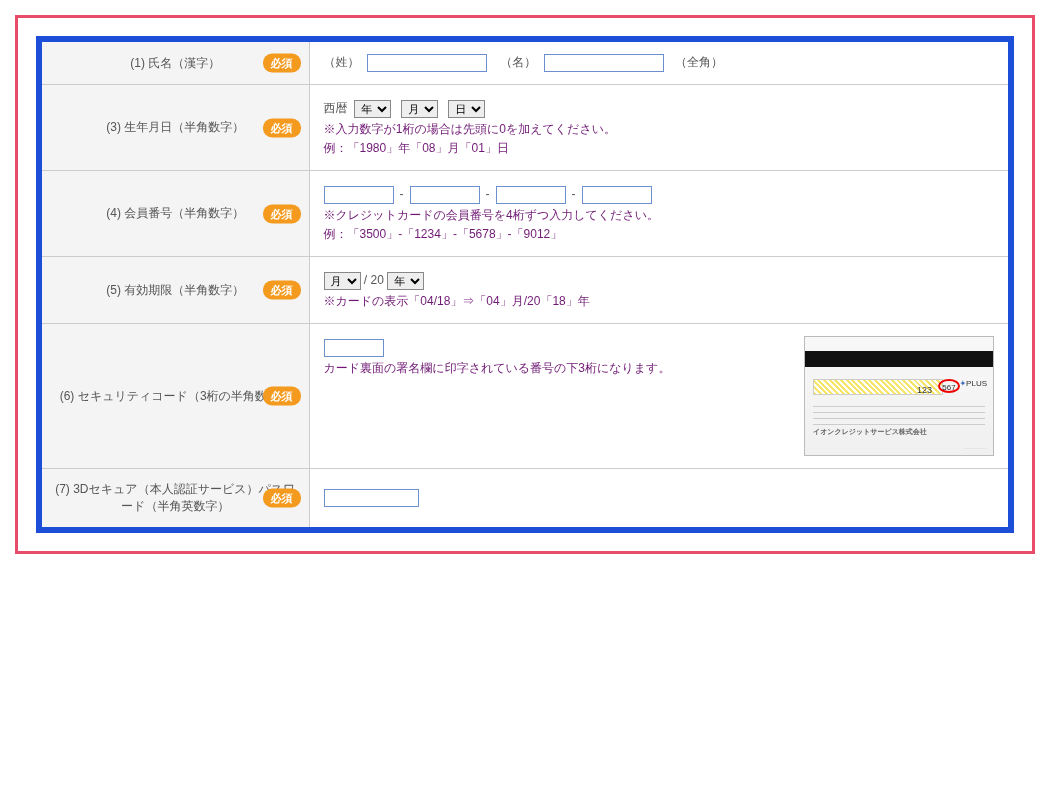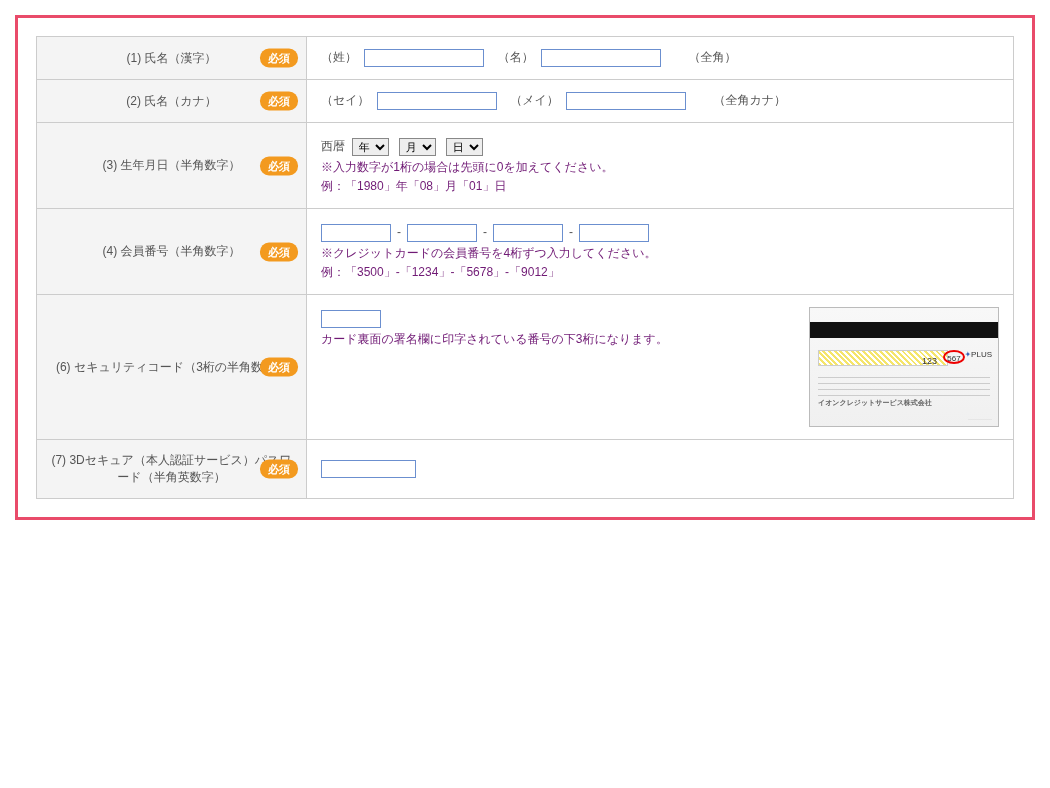--- a/index.html
+++ b/index.html
@@ -21,21 +21,21 @@
       margin-bottom: 30px;
     }
     .header-title {
       font-size: 17px;
       font-weight: bold;
       color: #444;
     }
     .form-table {
       width: 100%;
       border-collapse: collapse;
-      border: 1px solid #1d4ed8;
+      border: 6px solid #1d4ed8;
     }
     .form-row {
       border: 1px solid #ccc;
     }
     .label-cell {
       width: 270px;
       background: #f4f4f4;
       border: 1px solid #ccc;
       padding: 12px 10px;
       position: relative;
@@ -80,21 +80,21 @@
       background: #eee;
       font-size: 11px;
       padding: 0 2px;
       height: 18px;
       vertical-align: middle;
     }
     .inline-label {
       margin: 0 4px 0 0;
     }
     .after-note {
-      margin-left: 24px;
+      margin-left: 8px;
     }
     .hint {
       color: #701a75;
       font-size: 12px;
       line-height: 1.6;
     }
     .row-block { line-height: 1.9; }
     .dash { margin: 0 6px; }
     .card-back {
       float: right;
@@ -135,34 +135,20 @@
       <td class="value-cell">
         <span class="inline-label">（姓）</span>
         <input class="txt-input" type="text" style="">
         &nbsp;&nbsp;
         <span class="inline-label">（名）</span>
         <input class="txt-input" type="text" style="">
         <span class="after-note">（全角）</span>
       </td>
     </tr>
 
-    <tr class="form-row">
-      <td class="label-cell">
-        <span class="label-text">(2) 氏名（カナ）</span>
-        <span class="req-badge">必須</span>
-      </td>
-      <td class="value-cell">
-        <span class="inline-label">（セイ）</span>
-        <input class="txt-input" type="text" style="">
-        &nbsp;&nbsp;
-        <span class="inline-label">（メイ）</span>
-        <input class="txt-input" type="text" style="">
-        <span class="after-note">（全角カナ）</span>
-      </td>
-    </tr>
 
     <tr class="form-row">
       <td class="label-cell">
         <span class="label-text">(3) 生年月日（半角数字）</span>
         <span class="req-badge">必須</span>
       </td>
       <td class="value-cell">
         <div class="row-block">
           <span>西暦</span>&nbsp;
           <select class="sel"><option>年</option></select>&nbsp;&nbsp;
@@ -181,20 +167,34 @@
       </td>
       <td class="value-cell">
         <div class="row-block">
           <input class="txt-input med" type="text" style=""><span class="dash">-</span><input class="txt-input med" type="text" style=""><span class="dash">-</span><input class="txt-input med" type="text" style=""><span class="dash">-</span><input class="txt-input med" type="text" style="">
         </div>
         <div class="hint">※クレジットカードの会員番号を4桁ずつ入力してください。</div>
         <div class="hint">例：「3500」-「1234」-「5678」-「9012」</div>
       </td>
     </tr>
 
+    <tr class="form-row">
+      <td class="label-cell">
+        <span class="label-text">(5) 有効期限（半角数字）</span>
+        <span class="req-badge">必須</span>
+      </td>
+      <td class="value-cell">
+        <div class="row-block">
+          <select class="sel"><option>月</option></select>
+          <span>/ 20</span>
+          <select class="sel"><option>年</option></select>
+        </div>
+        <div class="hint">※カードの表示「04/18」⇒「04」月/20「18」年</div>
+      </td>
+    </tr>
 
     <tr class="form-row">
       <td class="label-cell">
         <span class="label-text">(6) セキュリティコード（3桁の半角数字）</span>
         <span class="req-badge">必須</span>
       </td>
       <td class="value-cell clearfix">
         <div class="card-back">
           <div class="card-mag"></div>
           <div class="card-sig"></div>

